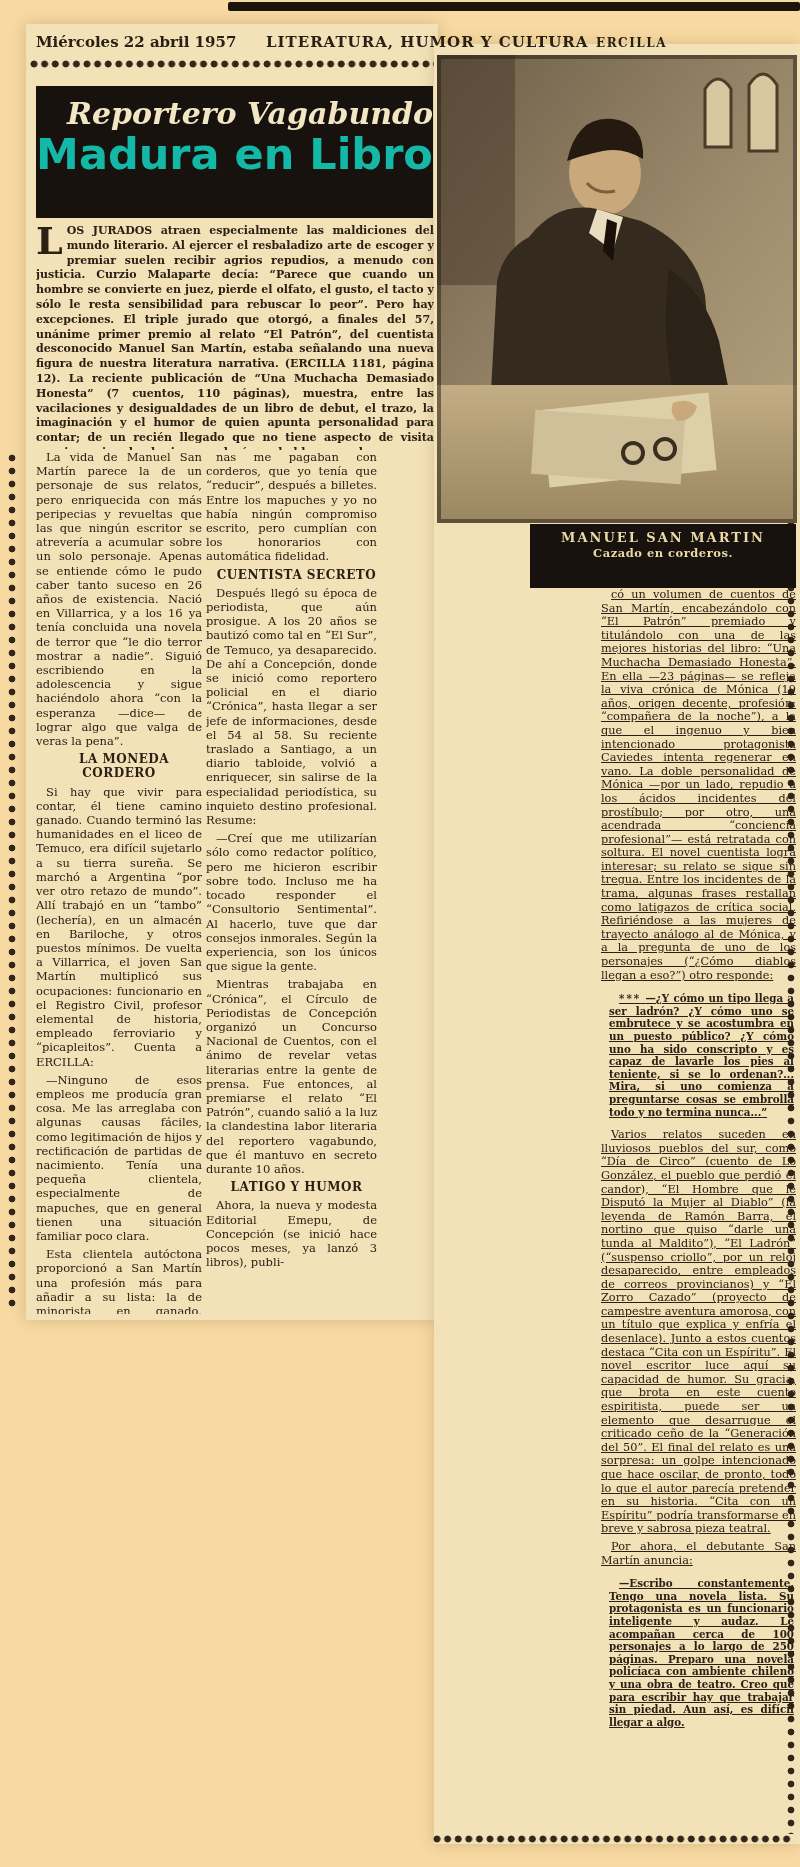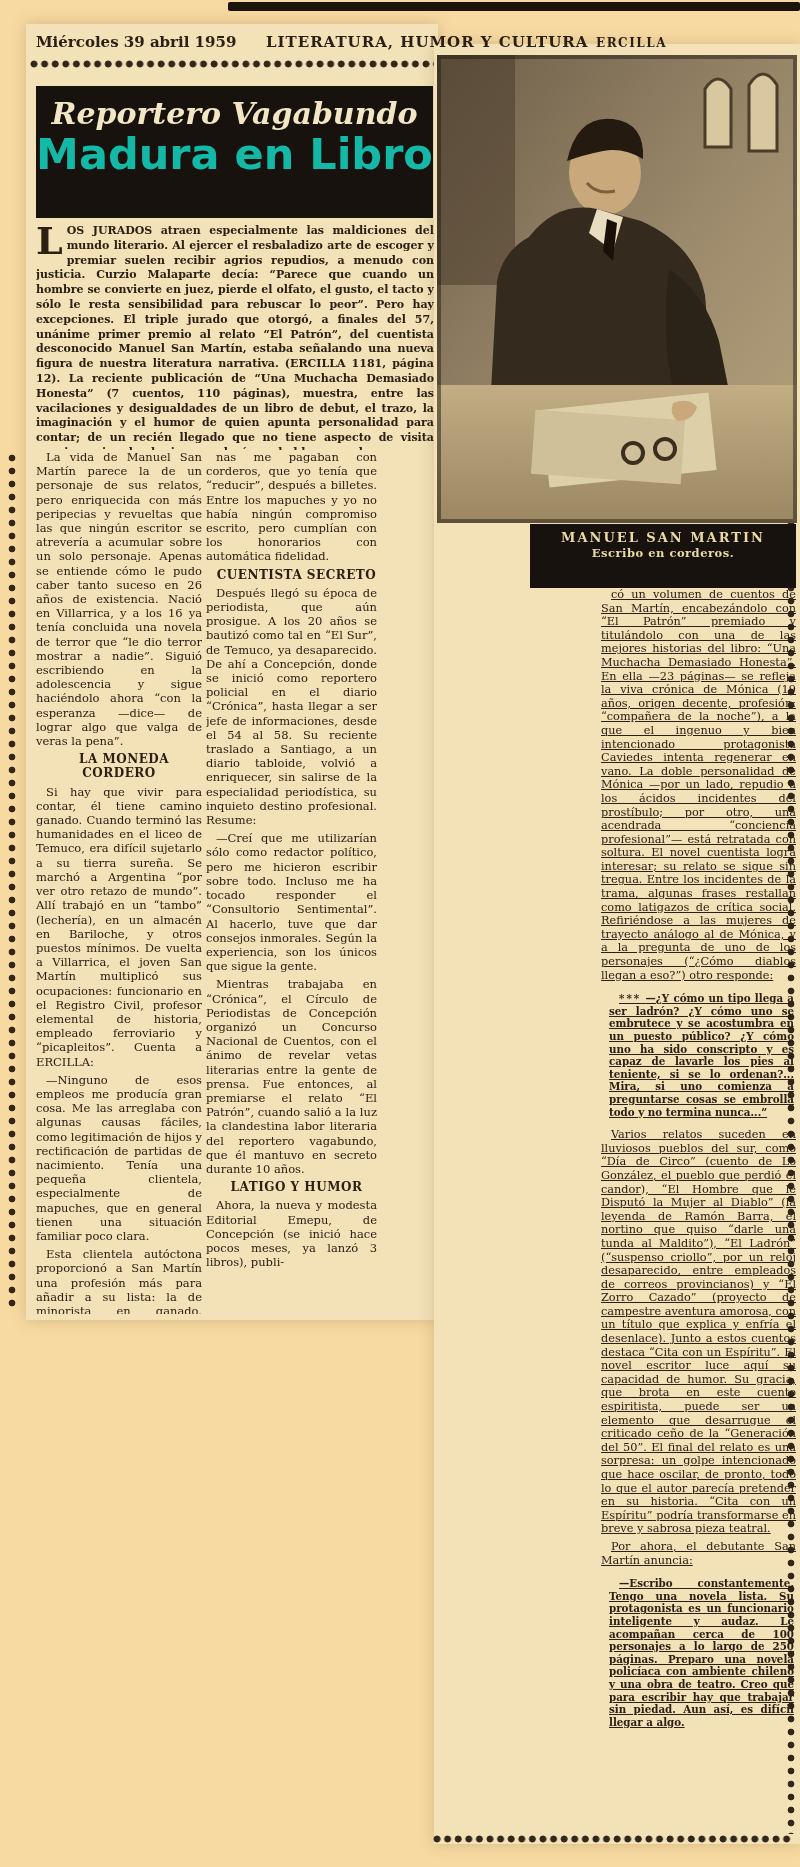--- a/index.html
+++ b/index.html
@@ -28,21 +28,21 @@
     background-size:10.6px 10px;background-repeat:repeat-x;}
   #rule-top{left:30px;top:59px;width:404px;}
   #rule-bottom{left:433px;top:1834px;width:360px;}
   .dots-v{position:absolute;width:10px;
     background-image:radial-gradient(circle at 5px 6px,#33261a 3px,rgba(0,0,0,0) 3.7px);
     background-size:10px 13px;background-repeat:repeat-y;}
   #rule-left{left:7px;top:452px;height:860px;}
   #rule-right{left:786px;top:62px;height:1772px;}
 
   .masthead{position:absolute;left:36px;top:86px;width:397px;height:132px;background:#17120d;text-align:center;}
-  .kicker{margin:10px 0 2px 0;font-style:italic;font-weight:bold;font-size:30px;color:#f2e6c4;}
+  .kicker{margin:10px 0 2px 0;font-style:italic;font-weight:bold;font-size:30px;color:#f2e6c4;text-align:right;}
   .big-title{margin:2px 0 0 0;font-family:"DejaVu Sans","Liberation Sans",sans-serif;font-weight:bold;font-size:43px;color:#14b8a6;letter-spacing:0px;line-height:1;}
 
   .lead{position:absolute;left:36px;top:224px;width:398px;height:226px;overflow:hidden;
     font-weight:bold;font-size:11px;line-height:14.8px;text-align:justify;}
   .dropcap{float:left;font-size:38px;line-height:30px;padding:2px 4px 0 0;font-weight:bold;}
 
   .photo{position:absolute;left:437px;top:55px;width:360px;height:468px;background:#8a7a60;}
   .photo svg{display:block;}
   .caption{position:absolute;left:530px;top:524px;width:266px;height:64px;background:#17120d;
     text-align:center;color:#ead9a5;}
@@ -62,21 +62,21 @@
 <body>
 
 <div id="canvas">
 
   <div id="clip-left" class="clip"></div>
   <div id="clip-right" class="clip"></div>
 
   <div class="top-edge"></div>
 
   <div class="header">
-    <span class="date">Miércoles 39 abril 1959</span>
+    <span class="date">Miércoles 22 abril 1957</span>
     <span class="section">LITERATURA, HUMOR Y CULTURA</span>
     <span class="magazine">ERCILLA</span>
   </div>
 
   <div id="rule-top" class="dots-h"></div>
   <div id="rule-left" class="dots-v"></div>
   <div id="rule-right" class="dots-v"></div>
   <div id="rule-bottom" class="dots-h"></div>
 
   <div class="masthead">
@@ -123,21 +123,21 @@
       <circle cx="228" cy="394" r="10" fill="none" stroke="#3a2e1f" stroke-width="4"></circle>
 
       <path d="M236 348 Q252 342 260 352 Q256 366 240 366 Q232 358 236 348 Z" fill="#c9a87c"></path>
 
       <rect x="0" y="0" width="360" height="468" fill="none" stroke="#241c12" stroke-width="8" opacity="0.5"></rect>
     </svg>
   </div>
 
   <div class="caption">
     <div class="cap1">MANUEL SAN MARTIN</div>
-    <div class="cap2">Escribo en corderos.</div>
+    <div class="cap2">Cazado en corderos.</div>
   </div>
 
   <div id="col1" class="col">
     <p>La vida de Manuel San Martín parece la de un personaje de sus relatos, pero enriquecida con más peripecias y revueltas que las que ningún escritor se atrevería a acumular sobre un solo personaje. Apenas se entiende cómo le pudo caber tanto suceso en 26 años de existencia. Nació en Villarrica, y a los 16 ya tenía concluida una novela de terror que “le dio terror mostrar a nadie”. Siguió escribiendo en la adolescencia y sigue haciéndolo ahora “con la esperanza —dice— de lograr algo que valga de veras la pena”.</p>
     <p class="subhead">LA MONEDA CORDERO</p>
     <p>Si hay que vivir para contar, él tiene camino ganado. Cuando terminó las humanidades en el liceo de Temuco, era difícil sujetarlo a su tierra sureña. Se marchó a Argentina “por ver otro retazo de mundo”. Allí trabajó en un “tambo” (lechería), en un almacén en Bariloche, y otros puestos mínimos. De vuelta a Villarrica, el joven San Martín multiplicó sus ocupaciones: funcionario en el Registro Civil, profesor elemental de historia, empleado ferroviario y “picapleitos”. Cuenta a ERCILLA:</p>
     <p>—Ninguno de esos empleos me producía gran cosa. Me las arreglaba con algunas causas fáciles, como legitimación de hijos y rectificación de partidas de nacimiento. Tenía una pequeña clientela, especialmente de mapuches, que en general tienen una situación familiar poco clara.</p>
     <p>Esta clientela autóctona proporcionó a San Martín una profesión más para añadir a su lista: la de minorista en ganado. Explica:</p>
 
   </div>

